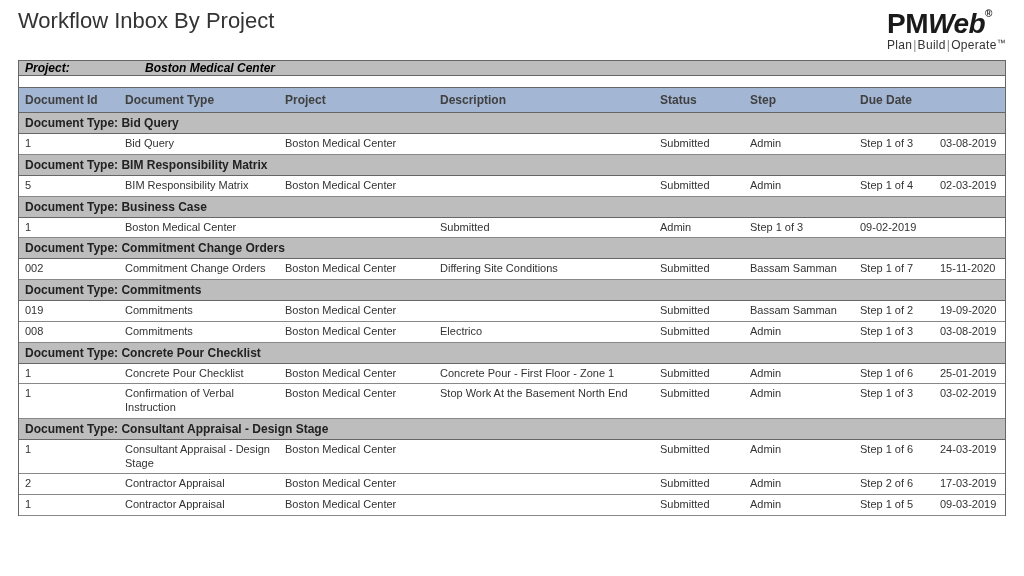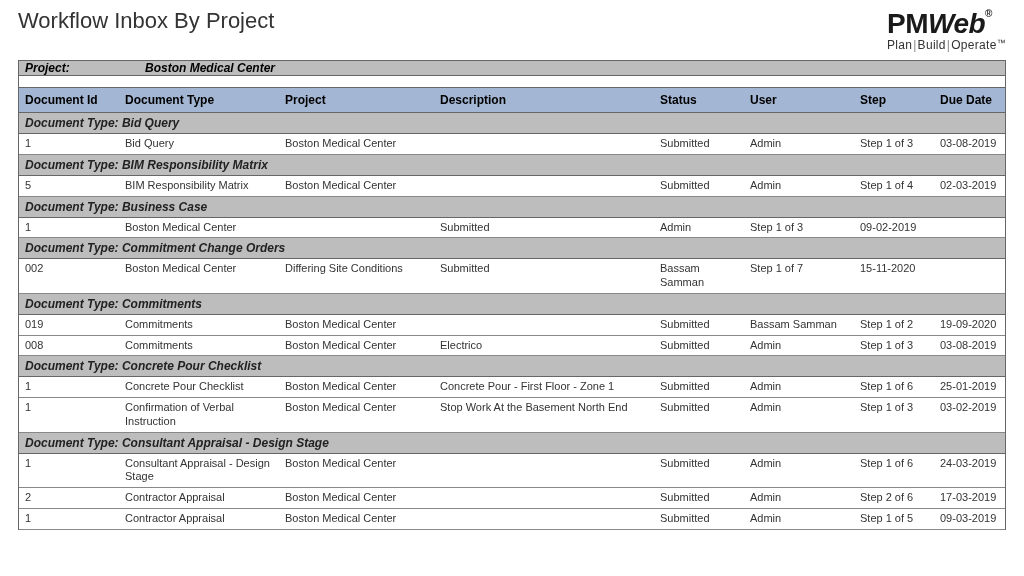--- a/index.html
+++ b/index.html
@@ -74,34 +74,33 @@
       border-bottom: 1px solid #666;
     }
 
     .col-headers {
       display: grid;
       grid-template-columns: 100px 160px 155px 220px 90px 110px 80px 90px;
       background: #a3b6d4;
       border-bottom: 1px solid #666;
       font-size: 12px;
       font-weight: bold;
-      color: #000000;
+      color: #404040;
     }
     .col-headers > div {
       padding: 5px 6px 5px;
     }
 
     .group-header {
       background: #bdbdbd;
       border-bottom: 1px solid #666;
       font-size: 12px;
       font-weight: bold;
       padding: 3px 6px;
       color: #222;
-      font-style: italic;
     }
 
     .data-row {
       display: grid;
       grid-template-columns: 100px 160px 155px 220px 90px 110px 80px 90px;
       border-bottom: 1px solid #888;
       font-size: 11px;
       color: #333;
       background: #fff;
     }
@@ -133,21 +132,20 @@
   </div>
 
   <div class="spacer-row"></div>
 
   <div class="col-headers">
     <div>Document Id</div>
     <div>Document Type</div>
     <div>Project</div>
     <div>Description</div>
     <div>Status</div>
-    <div>User</div>
     <div>Step</div>
     <div>Due Date</div>
   </div>
 
   <div id="groups-container">
       <div class="group-header">Document Type:  Bid Query</div>
       <div class="data-row">
         <div>1</div>
         <div>Bid Query</div>
         <div>Boston Medical Center</div>
@@ -174,20 +172,21 @@
         <div>Boston Medical Center</div>
         <div></div>
         <div>Submitted</div>
         <div>Admin</div>
         <div>Step 1 of 3</div>
         <div>09-02-2019</div>
       </div>
       <div class="group-header">Document Type:  Commitment Change Orders</div>
       <div class="data-row">
         <div>002</div>
+        <div>Commitment Change Orders</div>
         <div>Boston Medical Center</div>
         <div>Differing Site Conditions</div>
         <div>Submitted</div>
         <div>Bassam Samman</div>
         <div>Step 1 of 7</div>
         <div>15-11-2020</div>
       </div>
       <div class="group-header">Document Type:  Commitments</div>
       <div class="data-row">
         <div>019</div>

